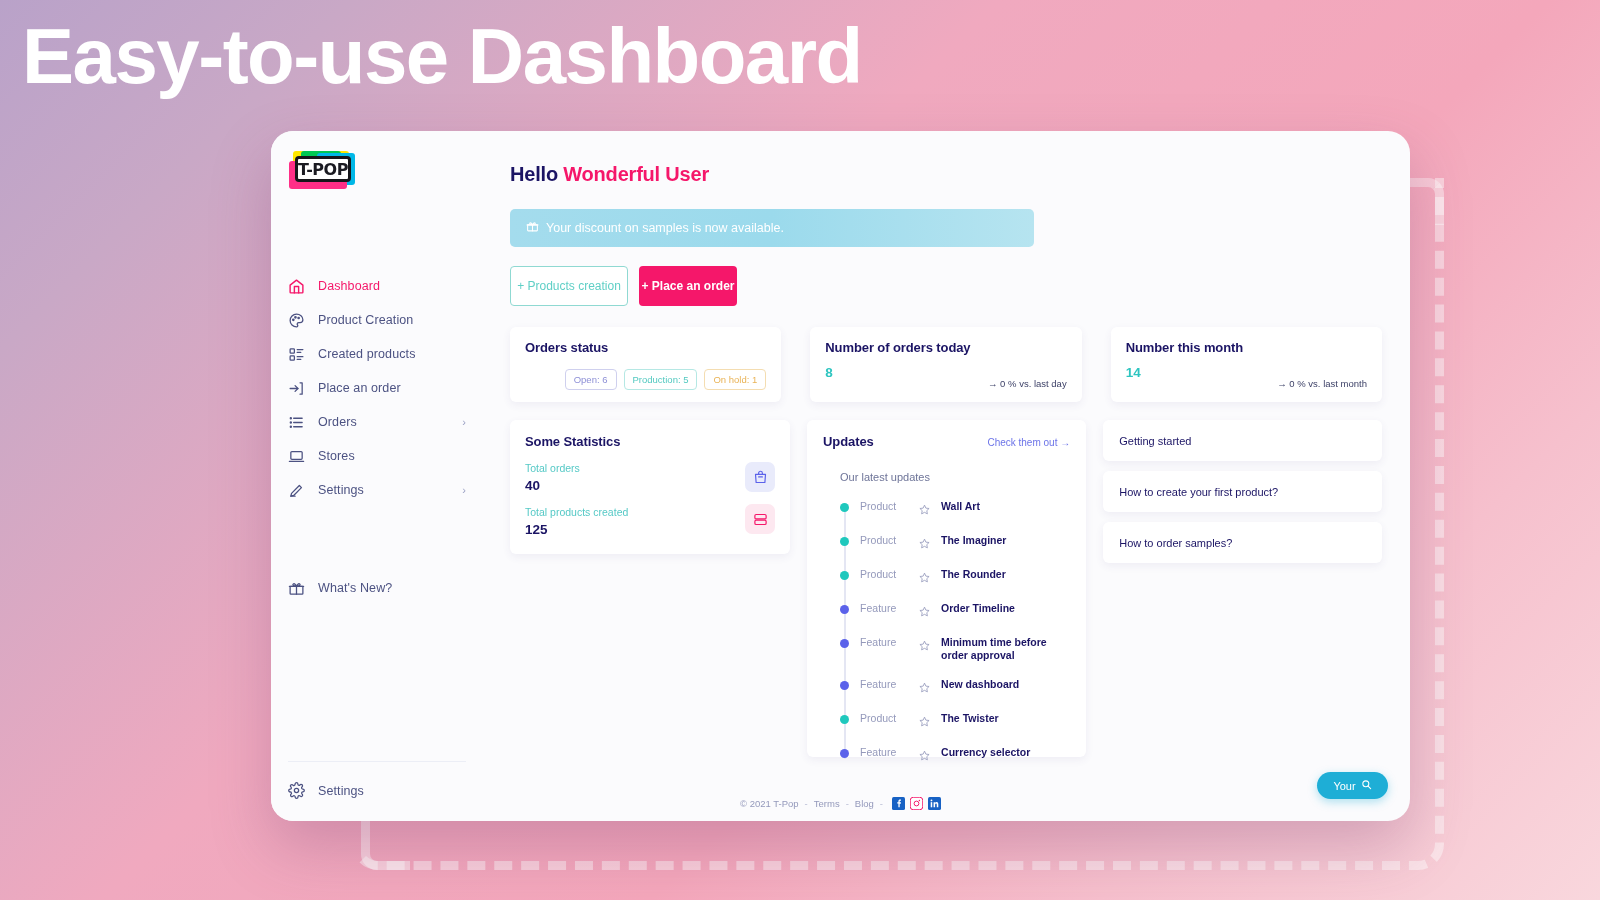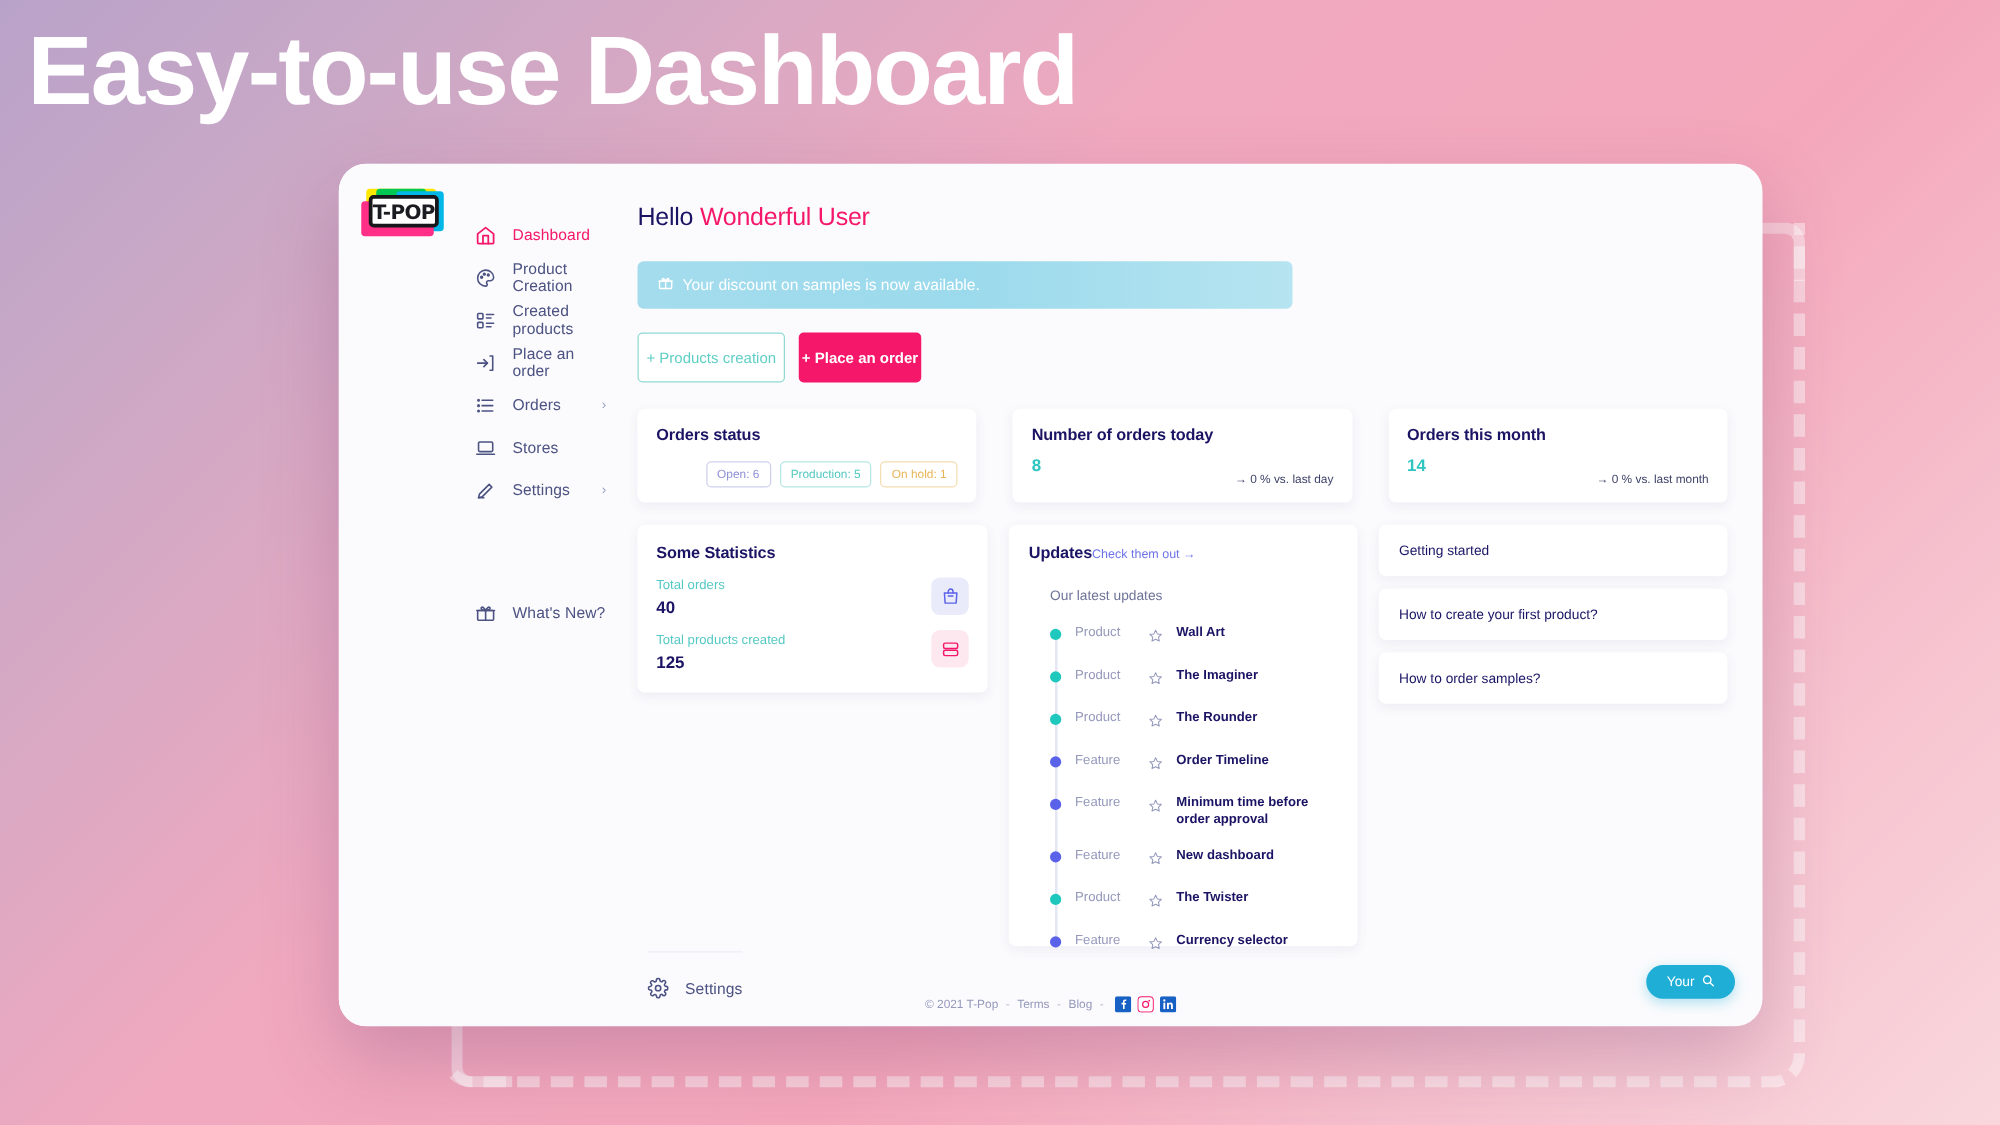--- a/index.html
+++ b/index.html
@@ -67,23 +67,24 @@
     box-shadow: 0 26px 60px rgba(120, 60, 110, 0.28);
     overflow: hidden;
     display: flex;
   }
 
   
   .sidebar {
     width: 211px;
     background: #fbfbfd;
     display: flex;
-    flex-direction: row;
+    flex-direction: column;
     position: relative;
     flex-shrink: 0;
+    gap: 36px;
   }
   .logo-wrap { margin: 18px 0 0 16px; }
   .logo {
     position: relative;
     width: 76px; height: 44px;
   }
   .logo .band {
     position: absolute; border-radius: 3px;
   }
   .logo .b-yellow { left: 6px;  top: 2px;  width: 56px; height: 30px; background: #ffe800; }
@@ -136,21 +137,21 @@
   }
 
   
   .main {
     flex: 1;
     position: relative;
     padding: 22px 28px 0 28px;
     overflow: hidden;
   }
   .greet {
-    font-size: 20px; font-weight: 400; letter-spacing: -0.2px;
+    font-size: 20px; font-weight: 700; letter-spacing: -0.2px;
     margin-top: 10px;
   }
   .greet .hi { color: #1b1464; }
   .greet .nm { color: #f5176a; }
 
   .banner {
     margin-top: 23px;
     width: 524px; height: 38px;
     border-radius: 5px;
     background: linear-gradient(90deg, #a4dced 0%, #9bdaec 50%, #b6e4f0 100%);
@@ -222,21 +223,21 @@
   .ss-icon {
     position: absolute; right: 15px;
     width: 30px; height: 30px; border-radius: 7px;
     display: flex; align-items: center; justify-content: center;
   }
   .ss-icon.a { top: 42px; background: #e9ebfb; }
   .ss-icon.b { top: 84px; background: #fde8f0; }
 
   
   .c-updates { width: 290px; height: 337px; padding: 14px 16px 0 16px; position: relative; }
-  .upd-head { display: flex; align-items: baseline; }
+  .upd-head { display: flex; align-items: baseline; justify-content: space-between; }
   .upd-link { font-size: 10px; color: #6c74e8; cursor: pointer; }
   .upd-sub { font-size: 11px; color: #6e7498; margin: 22px 0 0 17px; }
   .timeline { margin: 17px 0 0 17px; position: relative; }
   .tl-line {
     position: absolute; left: 4px; top: 6px; bottom: 6px; width: 2px;
     background: #e4e6f3;
   }
   .tl-item {
     display: flex; align-items: flex-start; gap: 11px;
     margin-bottom: 15px; position: relative;
@@ -461,21 +462,21 @@
         </div>
       </div>
 
       <div class="card c-stat">
         <div class="card-title">Number of orders today</div>
         <div class="stat-num">8</div>
         <div class="stat-delta">→ 0 % vs. last day</div>
       </div>
 
       <div class="card c-stat">
-        <div class="card-title">Orders this month</div>
+        <div class="card-title">Number this month</div>
         <div class="stat-num">14</div>
         <div class="stat-delta">→ 0 % vs. last month</div>
       </div>
     </div>
 
     <div class="row-2">
 
       <div class="card c-some-stats">
         <div class="card-title">Some Statistics</div>
 

